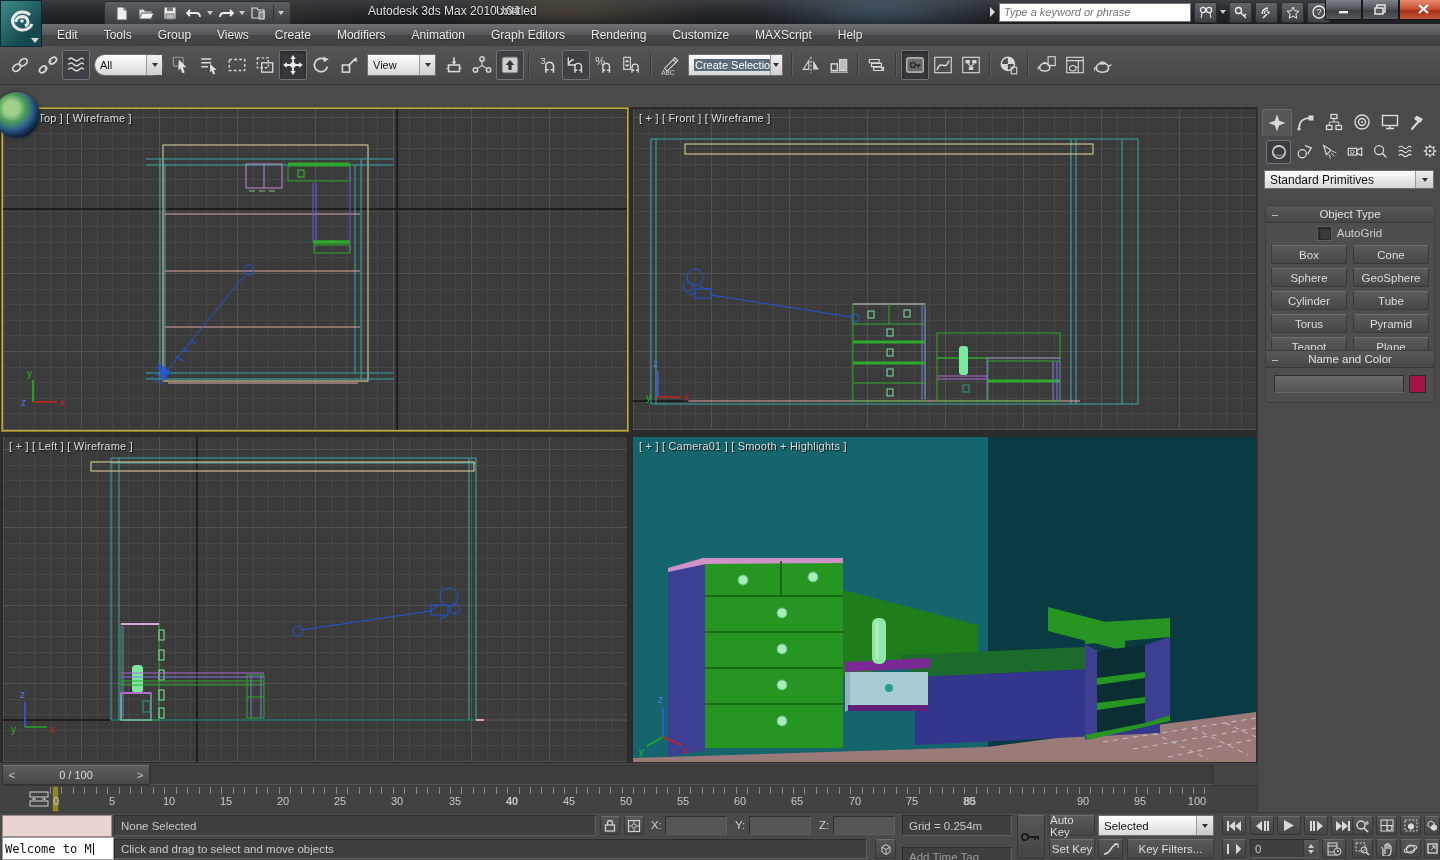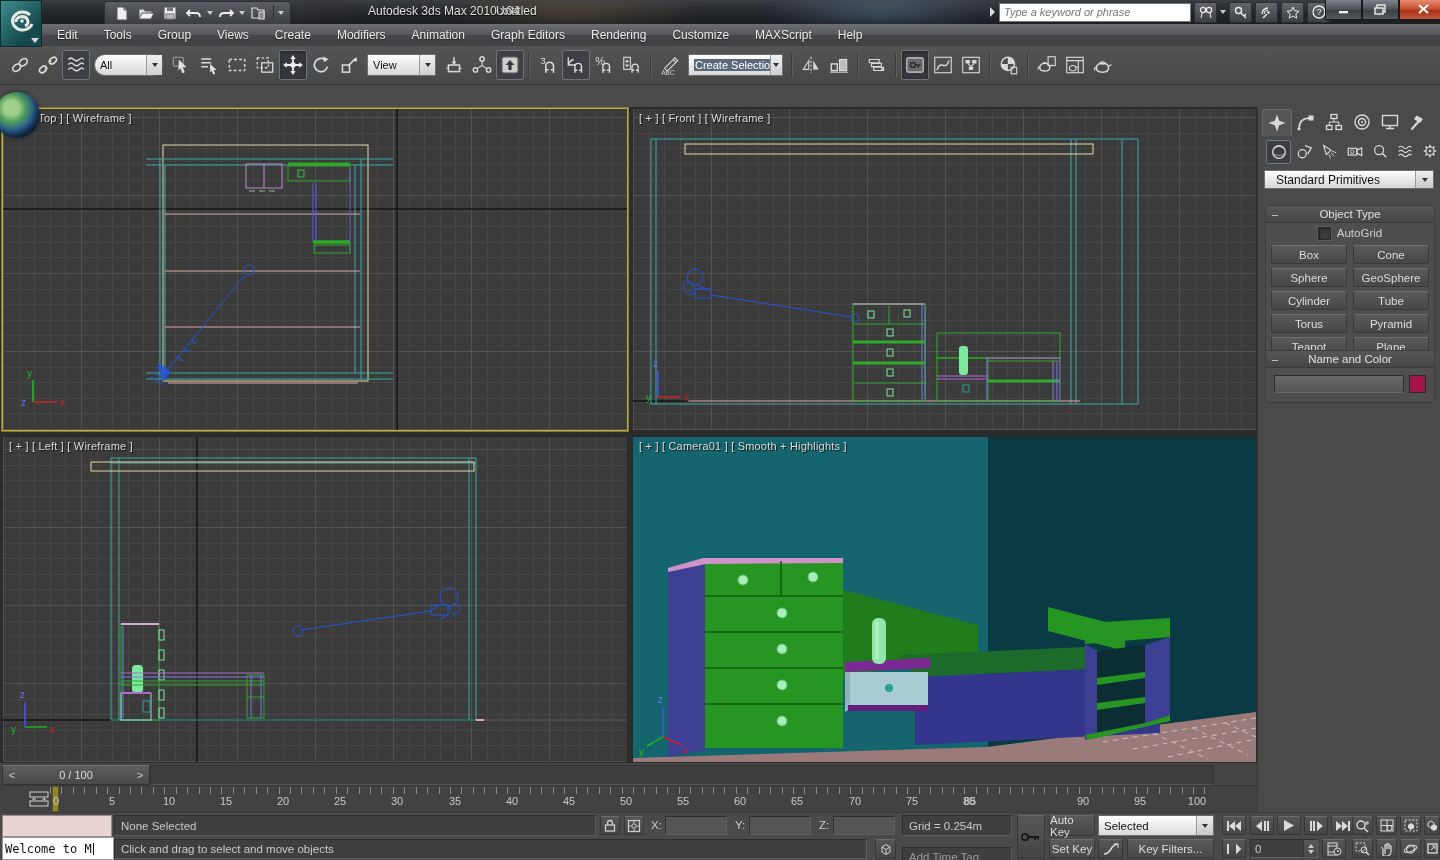--- a/index.html
+++ b/index.html
@@ -91,21 +91,21 @@
   
   #cmdPanel{position:absolute;left:1257px;top:107px;width:183px;height:705px;background:#4a4a4a;
     border-left:1px solid #383838;}
   .cp-tabs{position:absolute;left:4px;top:2px;display:flex;}
   .cp-tab{width:28px;height:26px;display:flex;align-items:center;justify-content:center;border-radius:3px 3px 0 0;}
   .cp-tab.active{background:#565656;border:1px solid #6a6a6a;border-bottom:none;}
   .cp-sub{position:absolute;left:8px;top:33px;display:flex;gap:2px;}
   .cp-sub .si{width:23px;height:22px;display:flex;align-items:center;justify-content:center;border-radius:2px;}
   .cp-sub .si.active{background:#3b3d42;border:1px solid #73767b;}
   .cp-dd{position:absolute;left:6px;top:63px;width:170px;height:19px;background:linear-gradient(#fdfdfd,#d6d6d6);
-    border:1px solid #6e6e6e;font-size:12px;color:#111;display:flex;align-items:center;padding-left:11px;box-sizing:border-box;}
+    border:1px solid #6e6e6e;font-size:12px;color:#111;display:flex;align-items:center;padding-left:5px;box-sizing:border-box;}
   .rollout{position:absolute;left:7px;width:168px;background:#4e4e4e;border:1px solid #3c3c3c;border-radius:3px;}
   .roll-head{height:16px;background:linear-gradient(#585858,#464646);border-bottom:1px solid #3a3a3a;
     display:flex;align-items:center;font-size:11.5px;color:#e2e2e2;position:relative;}
   .roll-head .minus{position:absolute;left:6px;font-size:11px;color:#ddd;}
   .roll-head .rtitle{margin:0 auto;}
   .autogrid{display:flex;align-items:center;justify-content:center;gap:6px;height:20px;font-size:11.5px;color:#cfcfcf;}
   .checkbox{width:11px;height:11px;background:#3c3c3c;border:1px solid #2a2a2a;
     box-shadow:inset 1px 1px 2px #222, 0 0 0 1px #5c5c5c;}
   .objgrid{display:grid;grid-template-columns:76px 76px;gap:4px 6px;justify-content:center;padding:2px 0 8px;}
   .obtn{height:17px;background:linear-gradient(#5a5a5a,#474747);border:1px solid #393939;border-top-color:#6e6e6e;
@@ -891,21 +891,21 @@
     <div id="rticks"></div>
     <div id="frame0marker"></div>
     <span class="rlabel" style="left:56px;">0</span>
     <span class="rlabel" style="left:112px;">5</span>
     <span class="rlabel" style="left:169px;">10</span>
     <span class="rlabel" style="left:226px;">15</span>
     <span class="rlabel" style="left:283px;">20</span>
     <span class="rlabel" style="left:340px;">25</span>
     <span class="rlabel" style="left:397px;">30</span>
     <span class="rlabel" style="left:455px;">35</span>
-    <span class="rlabel" style="left:512px;">40</span>
+    <span class="rlabel" style="left:512px;font-weight:bold;">40</span>
     <span class="rlabel" style="left:569px;">45</span>
     <span class="rlabel" style="left:626px;">50</span>
     <span class="rlabel" style="left:683px;">55</span>
     <span class="rlabel" style="left:740px;">60</span>
     <span class="rlabel" style="left:797px;">65</span>
     <span class="rlabel" style="left:855px;">70</span>
     <span class="rlabel" style="left:912px;">75</span>
     <span class="rlabel" style="left:969px;">80</span>
     <span class="rlabel" style="left:970px;">85</span>
     <span class="rlabel" style="left:1083px;">90</span>

